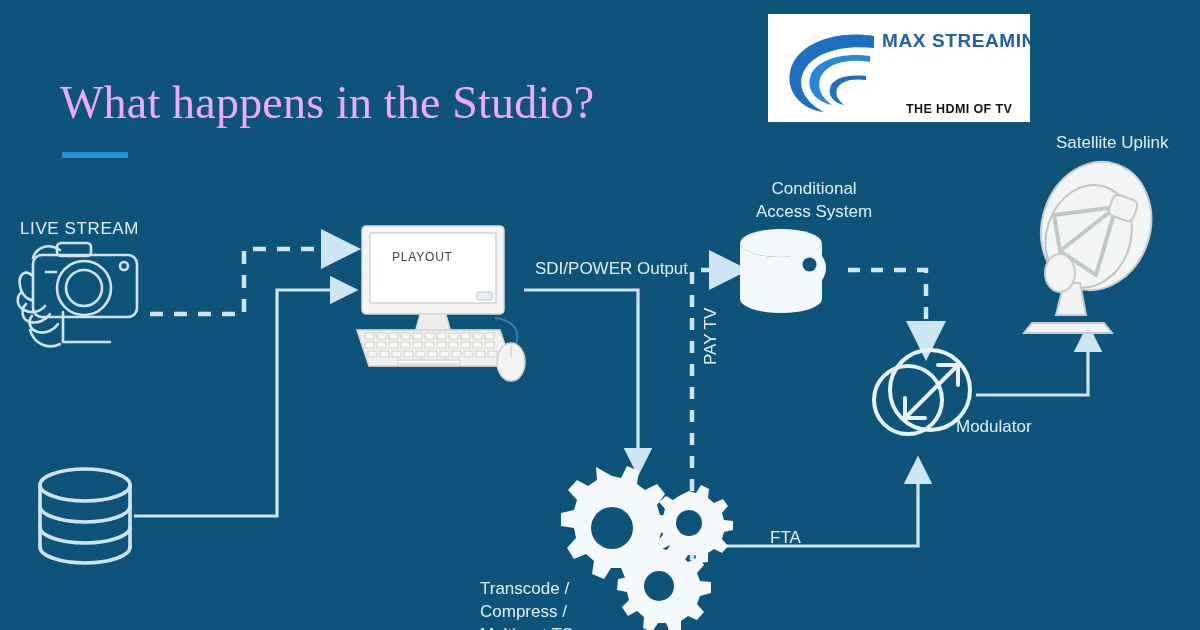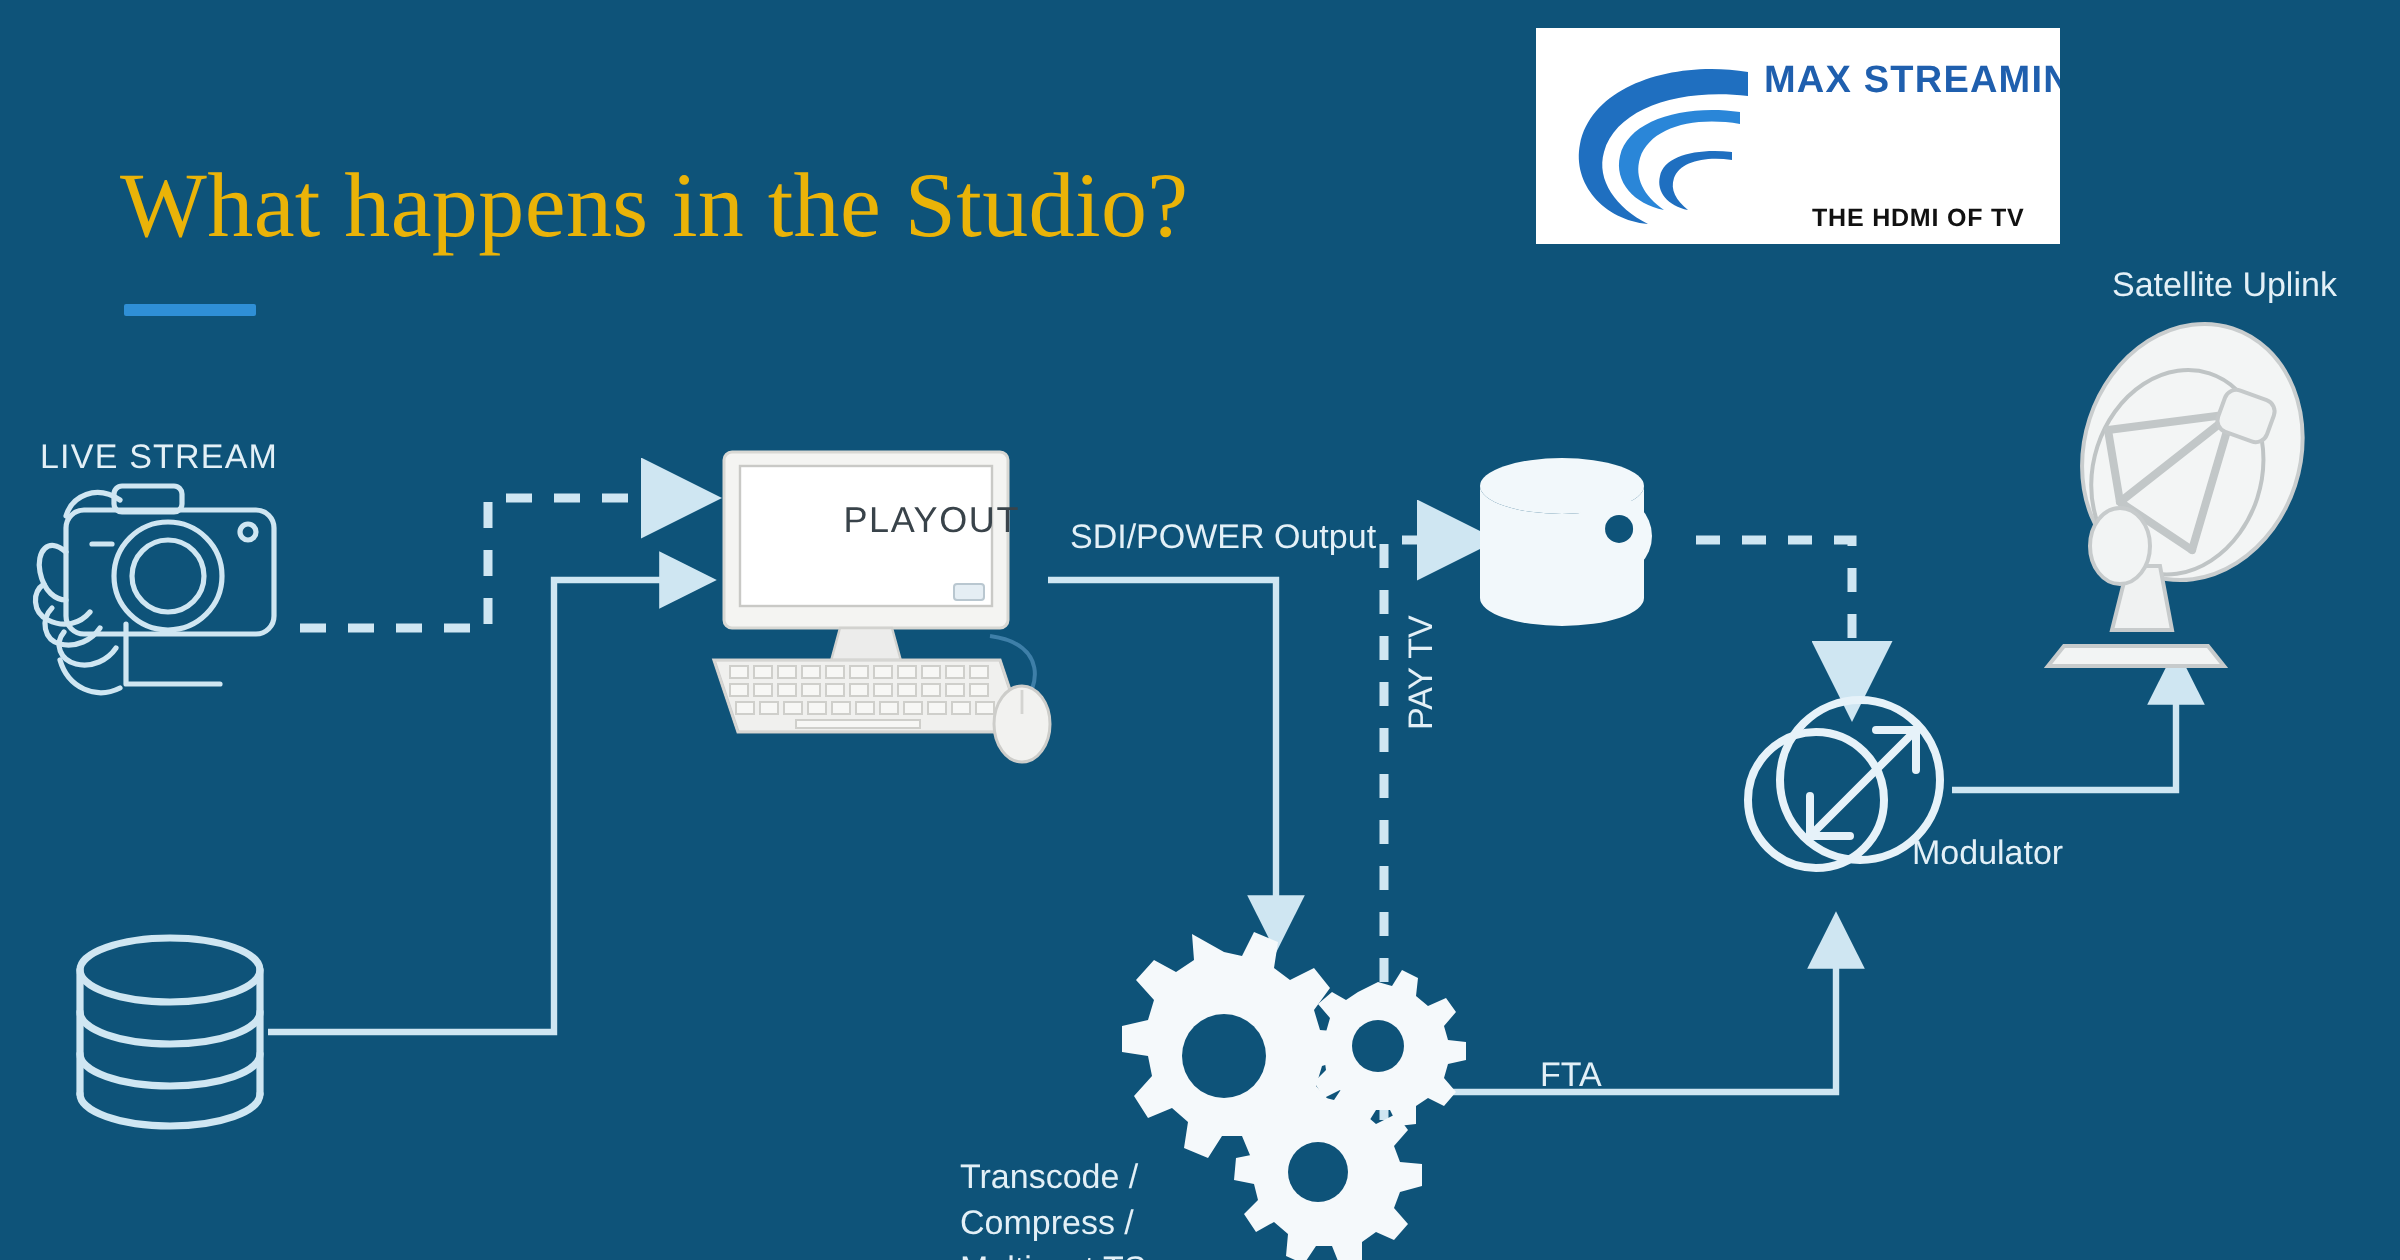--- a/index.html
+++ b/index.html
@@ -10,21 +10,21 @@
     position:relative;
   }
   #stage{position:absolute;inset:0;width:1200px;height:630px;}
   svg.layer{position:absolute;left:0;top:0;width:1200px;height:630px;}
   .txt{position:absolute;color:#dceaf3;}
 
   
   #title{
     left:60px;top:76px;
     font-family:"Liberation Serif", serif;
-    font-size:46px;letter-spacing:0.2px;color:#eab308;
+    font-size:46px;letter-spacing:0.2px;color:#f0abfc;
     white-space:nowrap;
   }
   #title-rule{
     position:absolute;left:62px;top:152px;width:66px;height:6px;
     background:#2f8fd6;border-radius:1px;
   }
 
   
   #logo{
     position:absolute;left:768px;top:14px;width:262px;height:108px;
@@ -66,22 +66,22 @@
   #lbl-sat{left:1056px;top:132px;}
   #lbl-fta{left:770px;top:527px;}
   #lbl-paytv{
     left:700px;top:365px;
     transform:rotate(-90deg);transform-origin:left top;
     white-space:nowrap;
   }
 
   
   #playout-text{
-    left:392px;top:250px;width:118px;text-align:right;
-    font-size:18px;letter-spacing:0.8px;color:#39434a;
+    left:392px;top:250px;width:118px;text-align:left;
+    font-size:12px;letter-spacing:0.8px;color:#39434a;
   }
 </style>
 </head>
 <body>
 
 <div id="stage">
 
   <div class="txt" id="title">What happens in the Studio?</div>
   <div id="title-rule"></div>
 
@@ -286,20 +286,22 @@
 
 
   <div class="txt" id="playout-text">PLAYOUT</div>
 
   <div class="txt lbl" id="lbl-sdi">SDI/POWER Output</div>
 
   <div class="txt lbl" id="lbl-paytv">PAY TV</div>
 
   <div class="txt lbl" id="lbl-fta">FTA</div>
 
+  <div class="txt lbl" id="lbl-cas">Conditional
+Access System</div>
 
   <div class="txt lbl" id="lbl-trans">Transcode /
 Compress /
 Multicast TS</div>
 
   <div class="txt lbl" id="lbl-mod">Modulator</div>
 
   <div class="txt lbl" id="lbl-sat">Satellite Uplink</div>
 
 </div>

